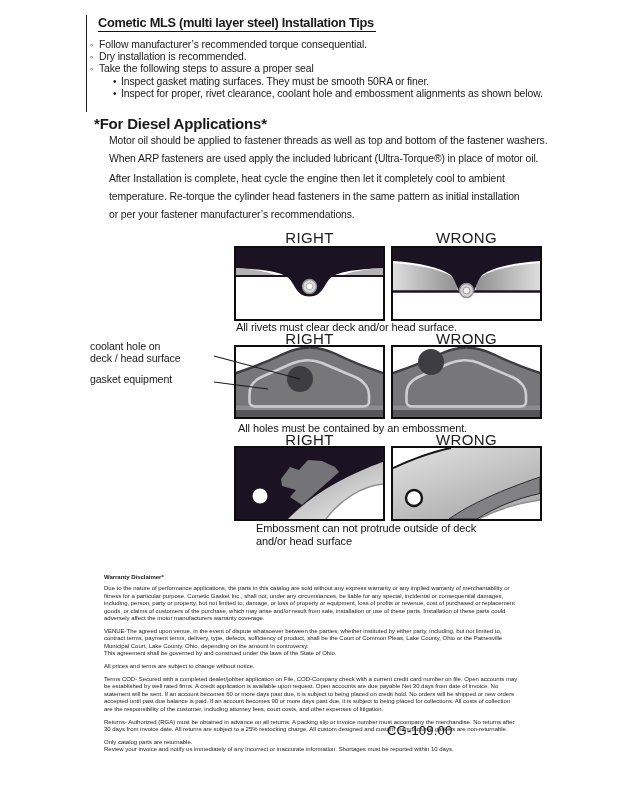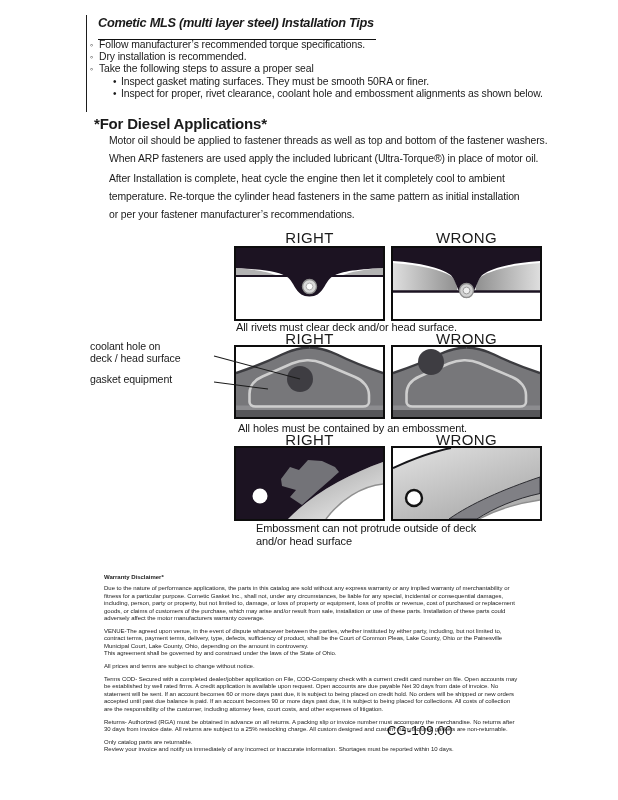--- a/index.html
+++ b/index.html
@@ -1,20 +1,20 @@
 <!DOCTYPE html>
 <html><head>
 <meta charset="utf-8">
 <style>
   html,body{margin:0;padding:0;background:#ffffff;}
   .page{position:relative;width:618px;height:800px;background:#ffffff;overflow:hidden;
         font-family:"Liberation Sans","DejaVu Sans",sans-serif;color:#1a1a1a;}
   .rule-left{position:absolute;left:86px;top:15px;width:1.3px;height:97px;background:#1d1d1d;}
   .title{position:absolute;left:98px;top:15px;font-size:12.8px;font-weight:bold;letter-spacing:-0.3px;
-         border-bottom:1.6px solid #111;padding:0 2px 9px 0;font-style:italic;}
+         border-bottom:1.6px solid #111;padding:0 2px 1px 0;}
   .tips{position:absolute;left:90px;top:39px;font-size:10.4px;letter-spacing:-0.1px;line-height:12.2px;}
   .tip{display:flex;}
   .tip .mk{width:9px;flex:0 0 9px;font-size:9px;}
   .tip.sub{padding-left:23px;}
   .tip.sub .mk{width:8px;flex:0 0 8px;font-size:10px;}
   .h-diesel{position:absolute;left:94px;top:115px;font-size:15px;font-weight:bold;letter-spacing:-0.2px;}
   .para{position:absolute;left:109px;width:480px;font-size:10.4px;letter-spacing:-0.1px;
         line-height:18px;white-space:pre-line;}
   .p1{top:132px;} .p2{top:170px;} .note{top:206px;}
   .rw-label{position:absolute;width:151px;text-align:center;font-size:15px;letter-spacing:0.4px;color:#1b1b1b;}
@@ -34,21 +34,21 @@
 
 <div class="page">
 
   <div class="rule-left"></div>
 
   <div class="title">Cometic MLS (multi layer steel) Installation Tips</div>
 
   <div class="tips">
     <div class="tip">
       <span class="mk">◦</span>
-      <span>Follow manufacturer’s recommended torque specifications.</span>
+      <span>Follow manufacturer’s recommended torque consequential.</span>
     </div>
     <div class="tip">
       <span class="mk">◦</span>
       <span>Dry installation is recommended.</span>
     </div>
     <div class="tip">
       <span class="mk">◦</span>
       <span>Take the following steps to assure a proper seal</span>
     </div>
     <div class="tip sub">

